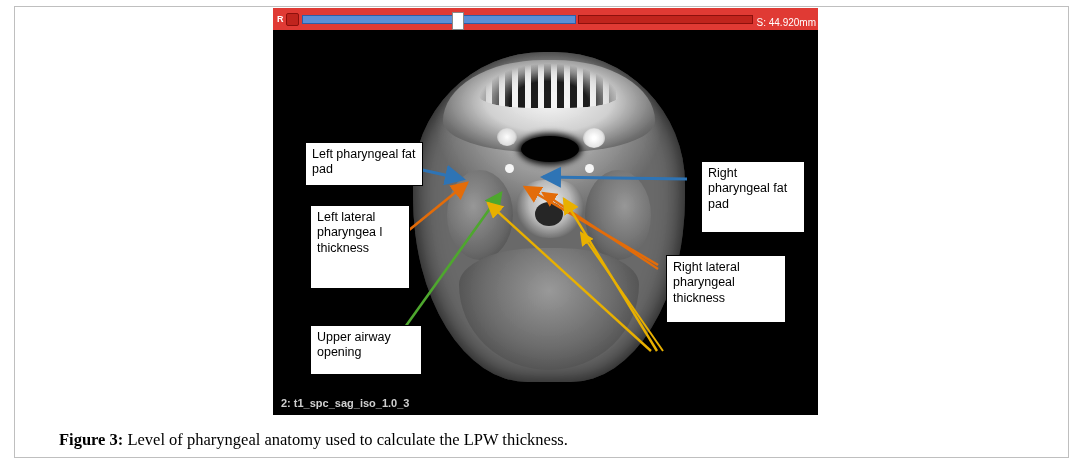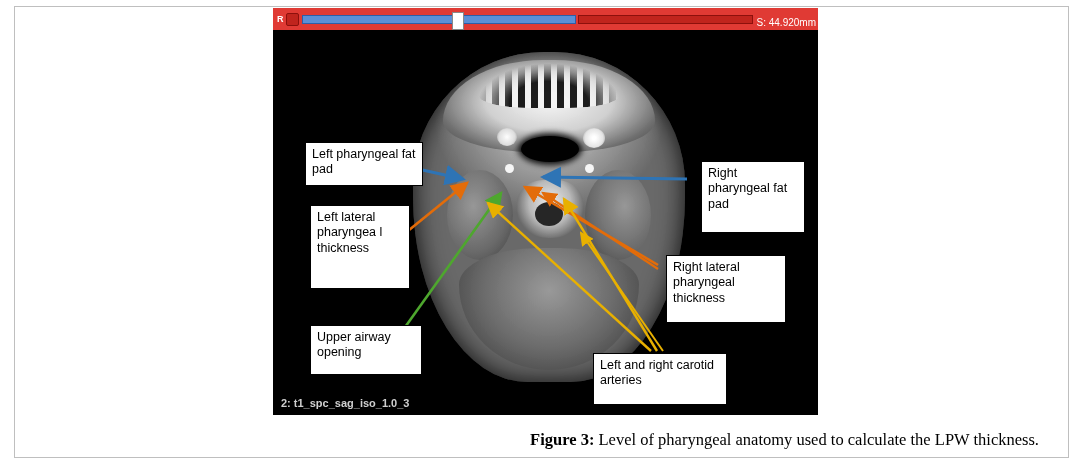--- a/index.html
+++ b/index.html
@@ -289,21 +289,20 @@
   
   .caption {
     position: absolute;
     left: 44px;
     top: 422px;
     width: 980px;
     font-family: "Liberation Serif", serif;
     font-size: 16.5px;
     color: #000000;
     line-height: 1.3;
-    text-align: right;
   }
   .caption b { font-weight: bold; }
 </style>
 </head>
 <body>
 
 <div id="page">
   <div class="figure-frame">
 
     <div class="viewer">
@@ -365,20 +364,19 @@
       <line x1="636" y1="344" x2="473" y2="196" stroke="#e8b000" stroke-width="2.4" marker-end="url(#ah-yellow)"></line>
       <line x1="642" y1="344" x2="549" y2="192" stroke="#e8b000" stroke-width="2.4" marker-end="url(#ah-yellow)"></line>
       <line x1="648" y1="344" x2="566" y2="226" stroke="#e8b000" stroke-width="2.0" marker-end="url(#ah-yellow)"></line>
     </svg>
 
     <div class="callout" id="cal-left-lat">Left lateral pharyngea l thickness</div>
     <div class="callout" id="cal-left-fat">Left pharyngeal fat pad</div>
     <div class="callout" id="cal-upper-airway">Upper airway opening</div>
     <div class="callout" id="cal-right-lat">Right lateral pharyngeal thickness</div>
     <div class="callout" id="cal-right-fat">Right pharyngeal fat pad</div>
-    <div class="callout" id="cal-carotid">Left and right carotid arteries</div>
 
     <div class="caption">
       <b>Figure 3:</b><span> Level of pharyngeal anatomy used to calculate the LPW thickness.</span>
     </div>
 
   </div>
 </div>
 
 </body></html>

